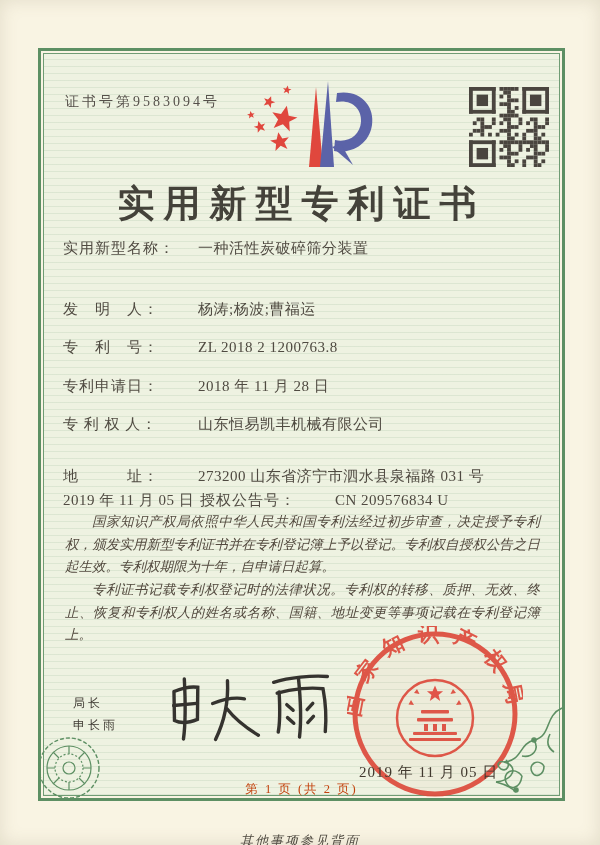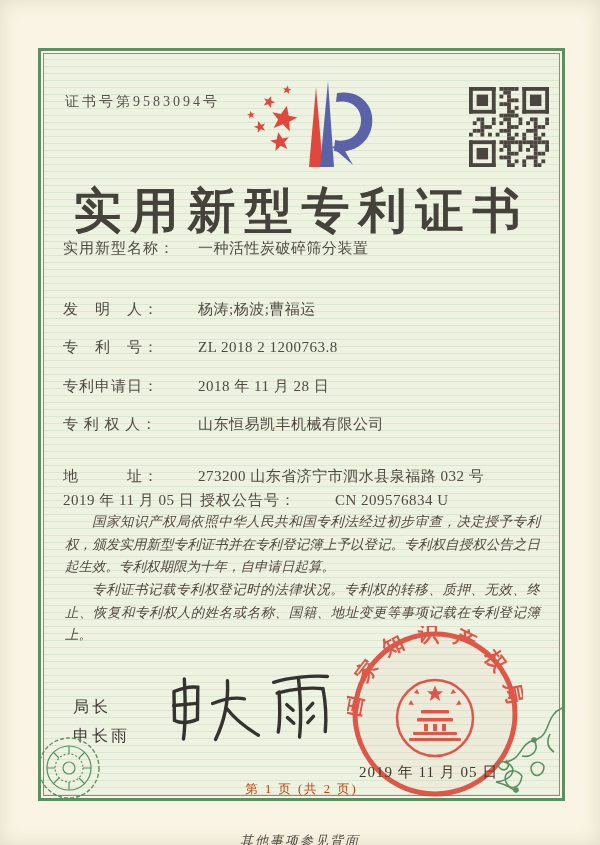--- a/index.html
+++ b/index.html
@@ -21,34 +21,34 @@
       repeating-linear-gradient(0deg, rgba(110,156,116,.14) 0 1px, transparent 1px 7px),
       #eef2e1;
   }
   .content{position:absolute;inset:0;font-size:15px;border-radius:23px;}
   
   .cert-no{position:absolute;left:24px;top:42px;font-size:14px;letter-spacing:3px;color:#55504a;}
   .logo{position:absolute;left:190px;top:18px;}
   .qr{position:absolute;left:428px;top:36px;width:80px;height:80px;}
   .title{
     position:absolute;left:0;top:128px;width:100%;text-align:center;
-    font-size:48px;font-weight:bold;letter-spacing:9px;color:#44423a;
+    font-size:37px;font-weight:bold;letter-spacing:9px;color:#44423a;
   }
   
   .row{position:absolute;left:22px;right:16px;display:flex;align-items:baseline;color:#4f4a41;}
   .row .lbl{width:135px;flex:0 0 135px;letter-spacing:1px;}
   .row .val{letter-spacing:.5px;}
   .r1{top:188px}.r2{top:249px}.r3{top:287px}.r4{top:326px}.r5{top:364px}.r6{top:416px}.r7{top:440px}
   .r7 .val{width:137px;flex:0 0 137px;}
   
   .paras{position:absolute;left:24px;right:22px;top:460px;font-size:13.5px;line-height:1.68;
     font-style:italic;color:#52493e;text-align:justify;}
   .paras p{margin:0;text-indent:2em;}
   
-  .signer{position:absolute;left:32px;top:642px;font-size:16px;letter-spacing:3px;color:#3f3a33;line-height:1.8;}
+  .signer{position:absolute;left:32px;top:642px;font-size:12px;letter-spacing:3px;color:#3f3a33;line-height:1.8;}
   .signature{position:absolute;left:120px;top:618px;}
   .seal{position:absolute;left:306px;top:575px;opacity:.92;}
   .seal-date{position:absolute;left:318px;top:712px;font-size:15px;color:#41392f;letter-spacing:1px;}
   .page-info{position:absolute;left:0;width:100%;top:730px;text-align:center;font-size:12.5px;letter-spacing:2px;color:#c2410c;}
   .back-note{position:absolute;left:0;width:100%;top:832px;text-align:center;font-size:13px;
     font-style:italic;letter-spacing:2px;color:#4f4a41;}
   
   .orn-br{position:absolute;right:-2px;bottom:-2px;}
   .orn-bl{position:absolute;left:-6px;bottom:-8px;}
 </style>
@@ -241,21 +241,21 @@
       <div class="row r4">
         <span class="lbl">专利申请日：</span>
         <span class="val">2018 年 11 月 28 日</span>
       </div>
       <div class="row r5">
         <span class="lbl">专 利 权 人：</span>
         <span class="val">山东恒易凯丰机械有限公司</span>
       </div>
       <div class="row r6">
         <span class="lbl">地　　　址：</span>
-        <span class="val">273200 山东省济宁市泗水县泉福路 032 号</span>
+        <span class="val">273200 山东省济宁市泗水县泉福路 031 号</span>
       </div>
       <div class="row r7">
         <span class="val">2019 年 11 月 05 日</span>
         <span class="lbl">授权公告号：</span>
         <span class="val">CN 209576834 U</span>
       </div>
 
       <div class="paras">
         <p>国家知识产权局依照中华人民共和国专利法经过初步审查，决定授予专利权，颁发实用新型专利证书并在专利登记簿上予以登记。专利权自授权公告之日起生效。专利权期限为十年，自申请日起算。</p>
         <p>专利证书记载专利权登记时的法律状况。专利权的转移、质押、无效、终止、恢复和专利权人的姓名或名称、国籍、地址变更等事项记载在专利登记簿上。</p>

